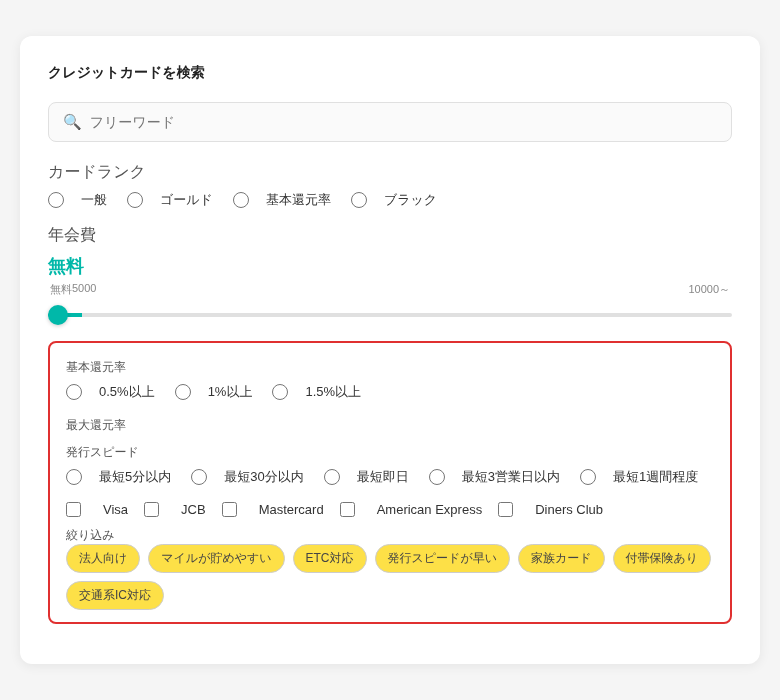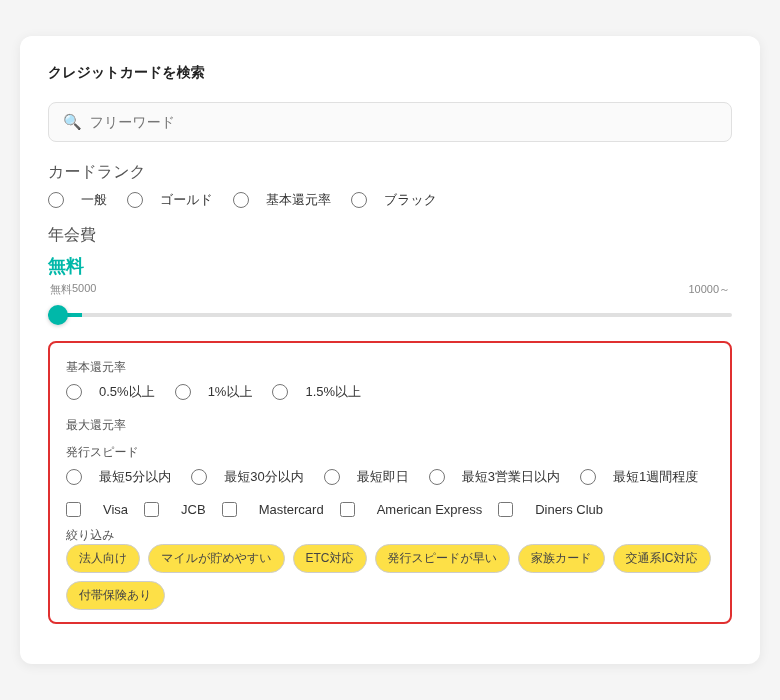--- a/index.html
+++ b/index.html
@@ -301,20 +301,20 @@
     </div>
 
     <div class="tags-section">
       <div class="tags-label">絞り込み</div>
       <div class="tags-group">
         <button class="tag">法人向け</button>
         <button class="tag">マイルが貯めやすい</button>
         <button class="tag">ETC対応</button>
         <button class="tag">発行スピードが早い</button>
         <button class="tag">家族カード</button>
+        <button class="tag">付帯保険あり</button>
         <button class="tag">交通系IC対応</button>
-        <button class="tag">付帯保険あり</button>
       </div>
     </div>
 
   </div>
 
 </div>
 
 </body></html>

